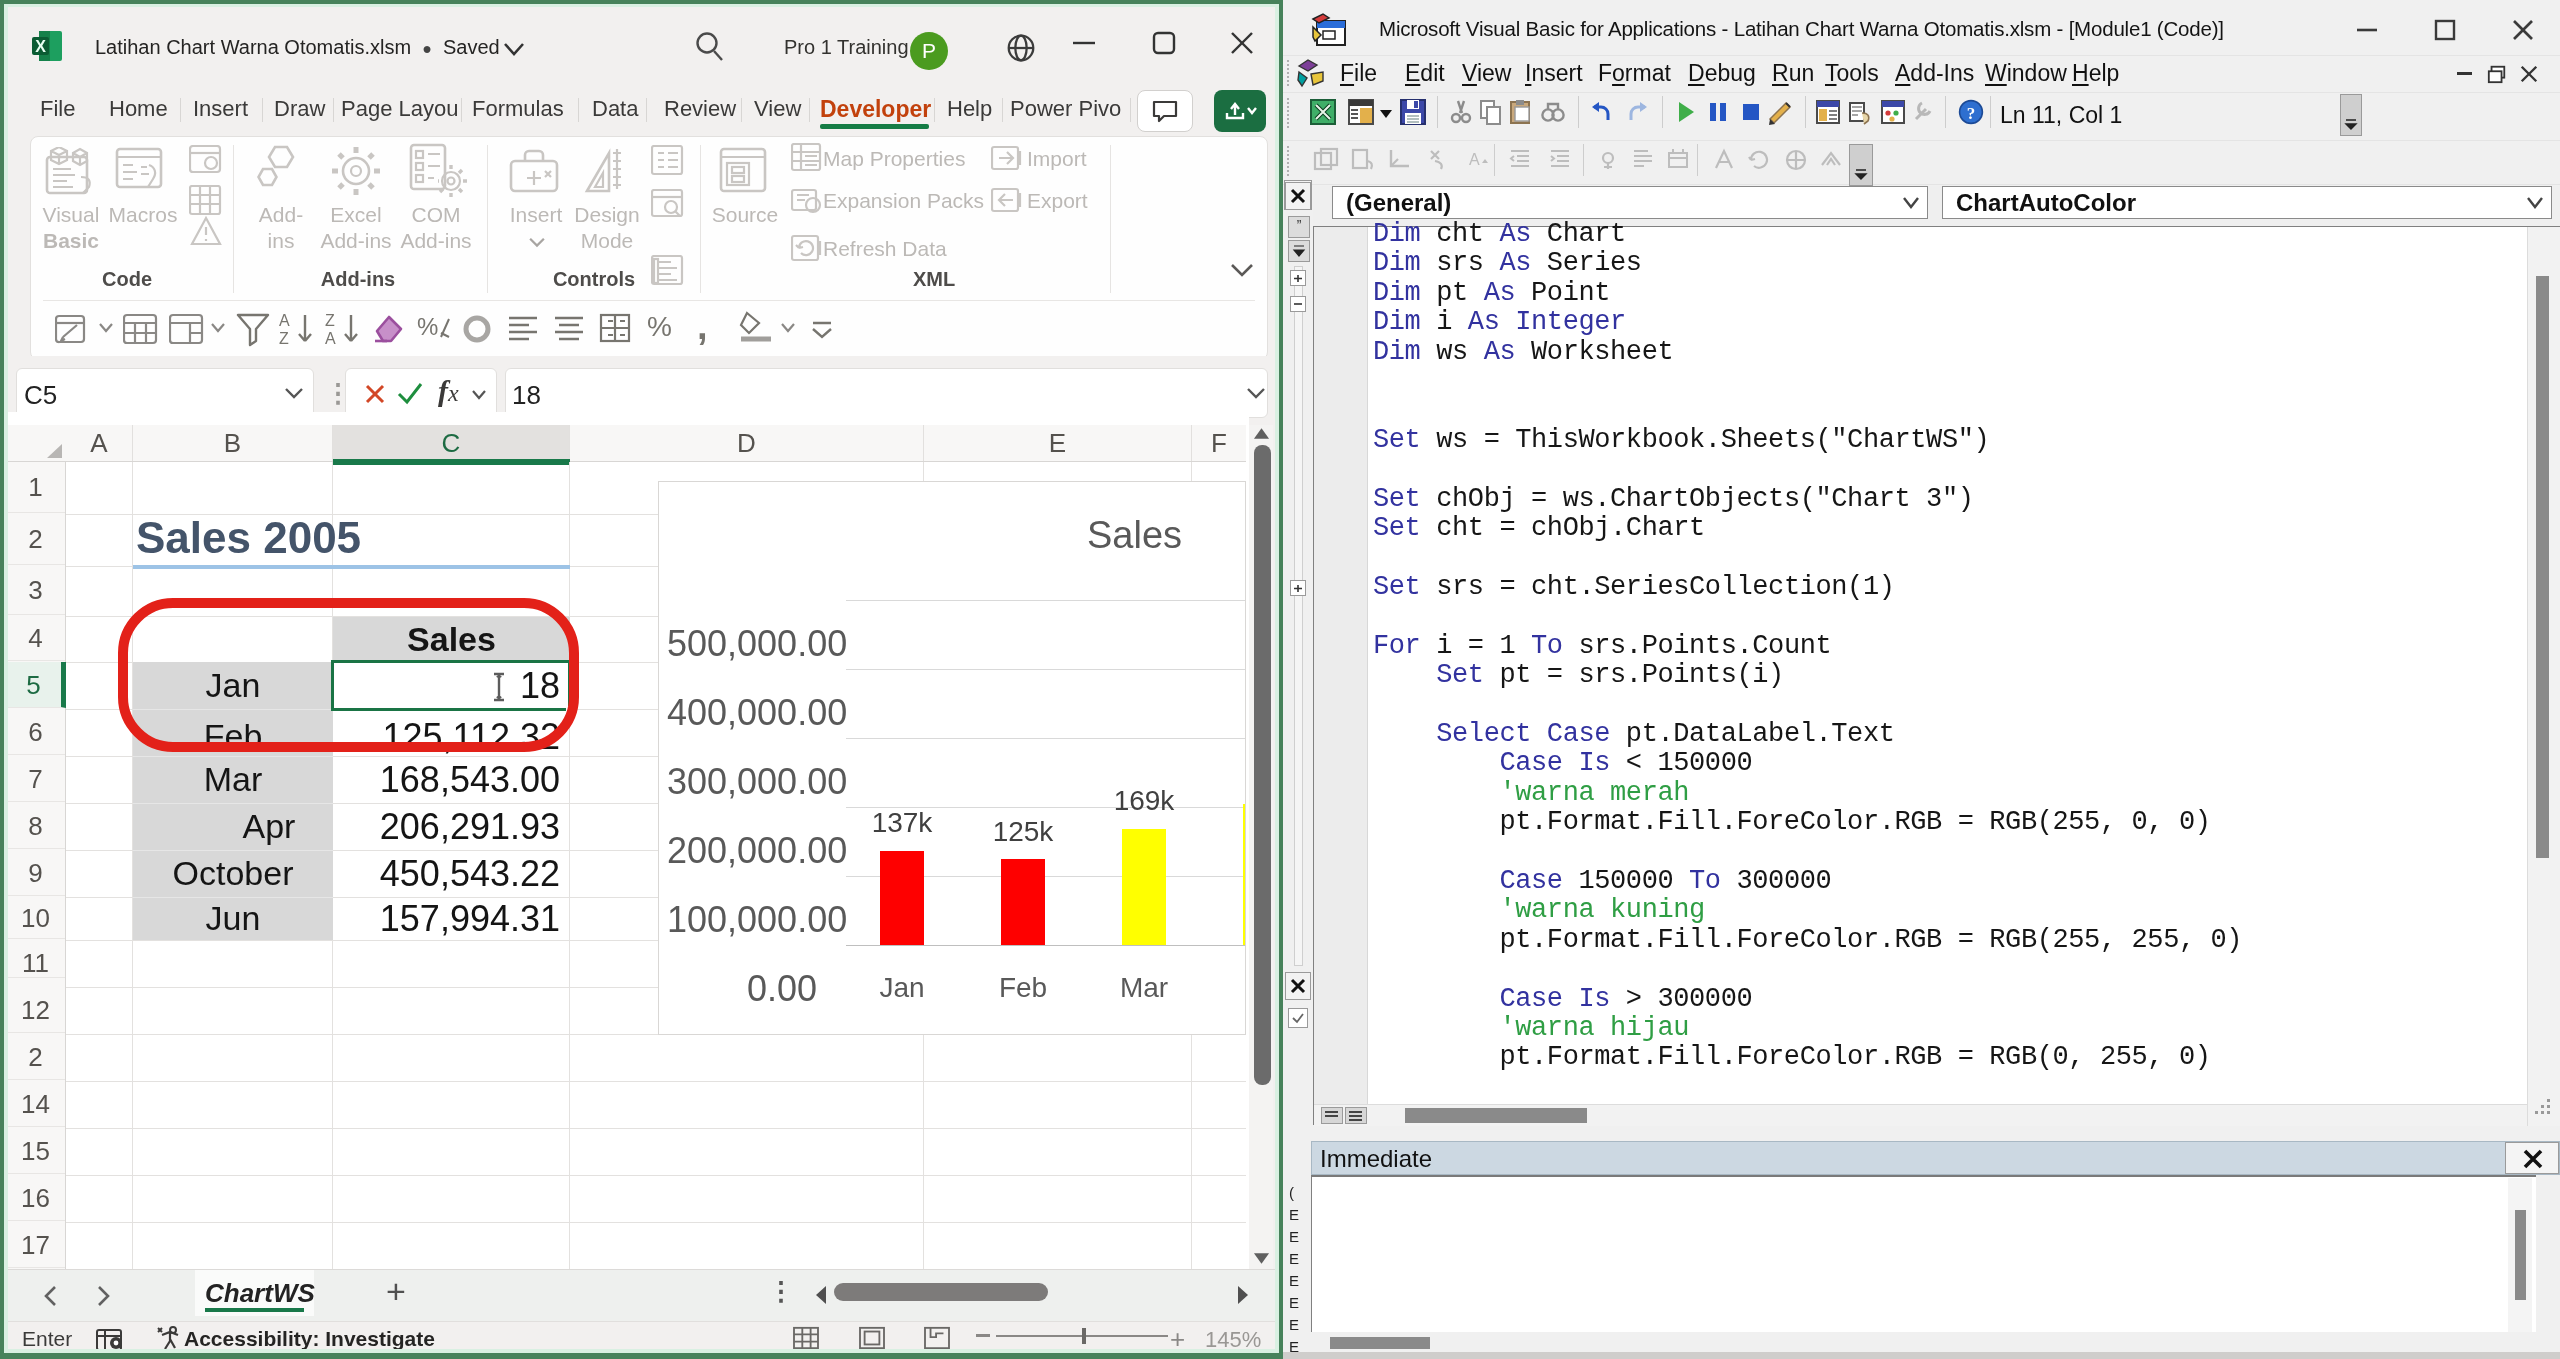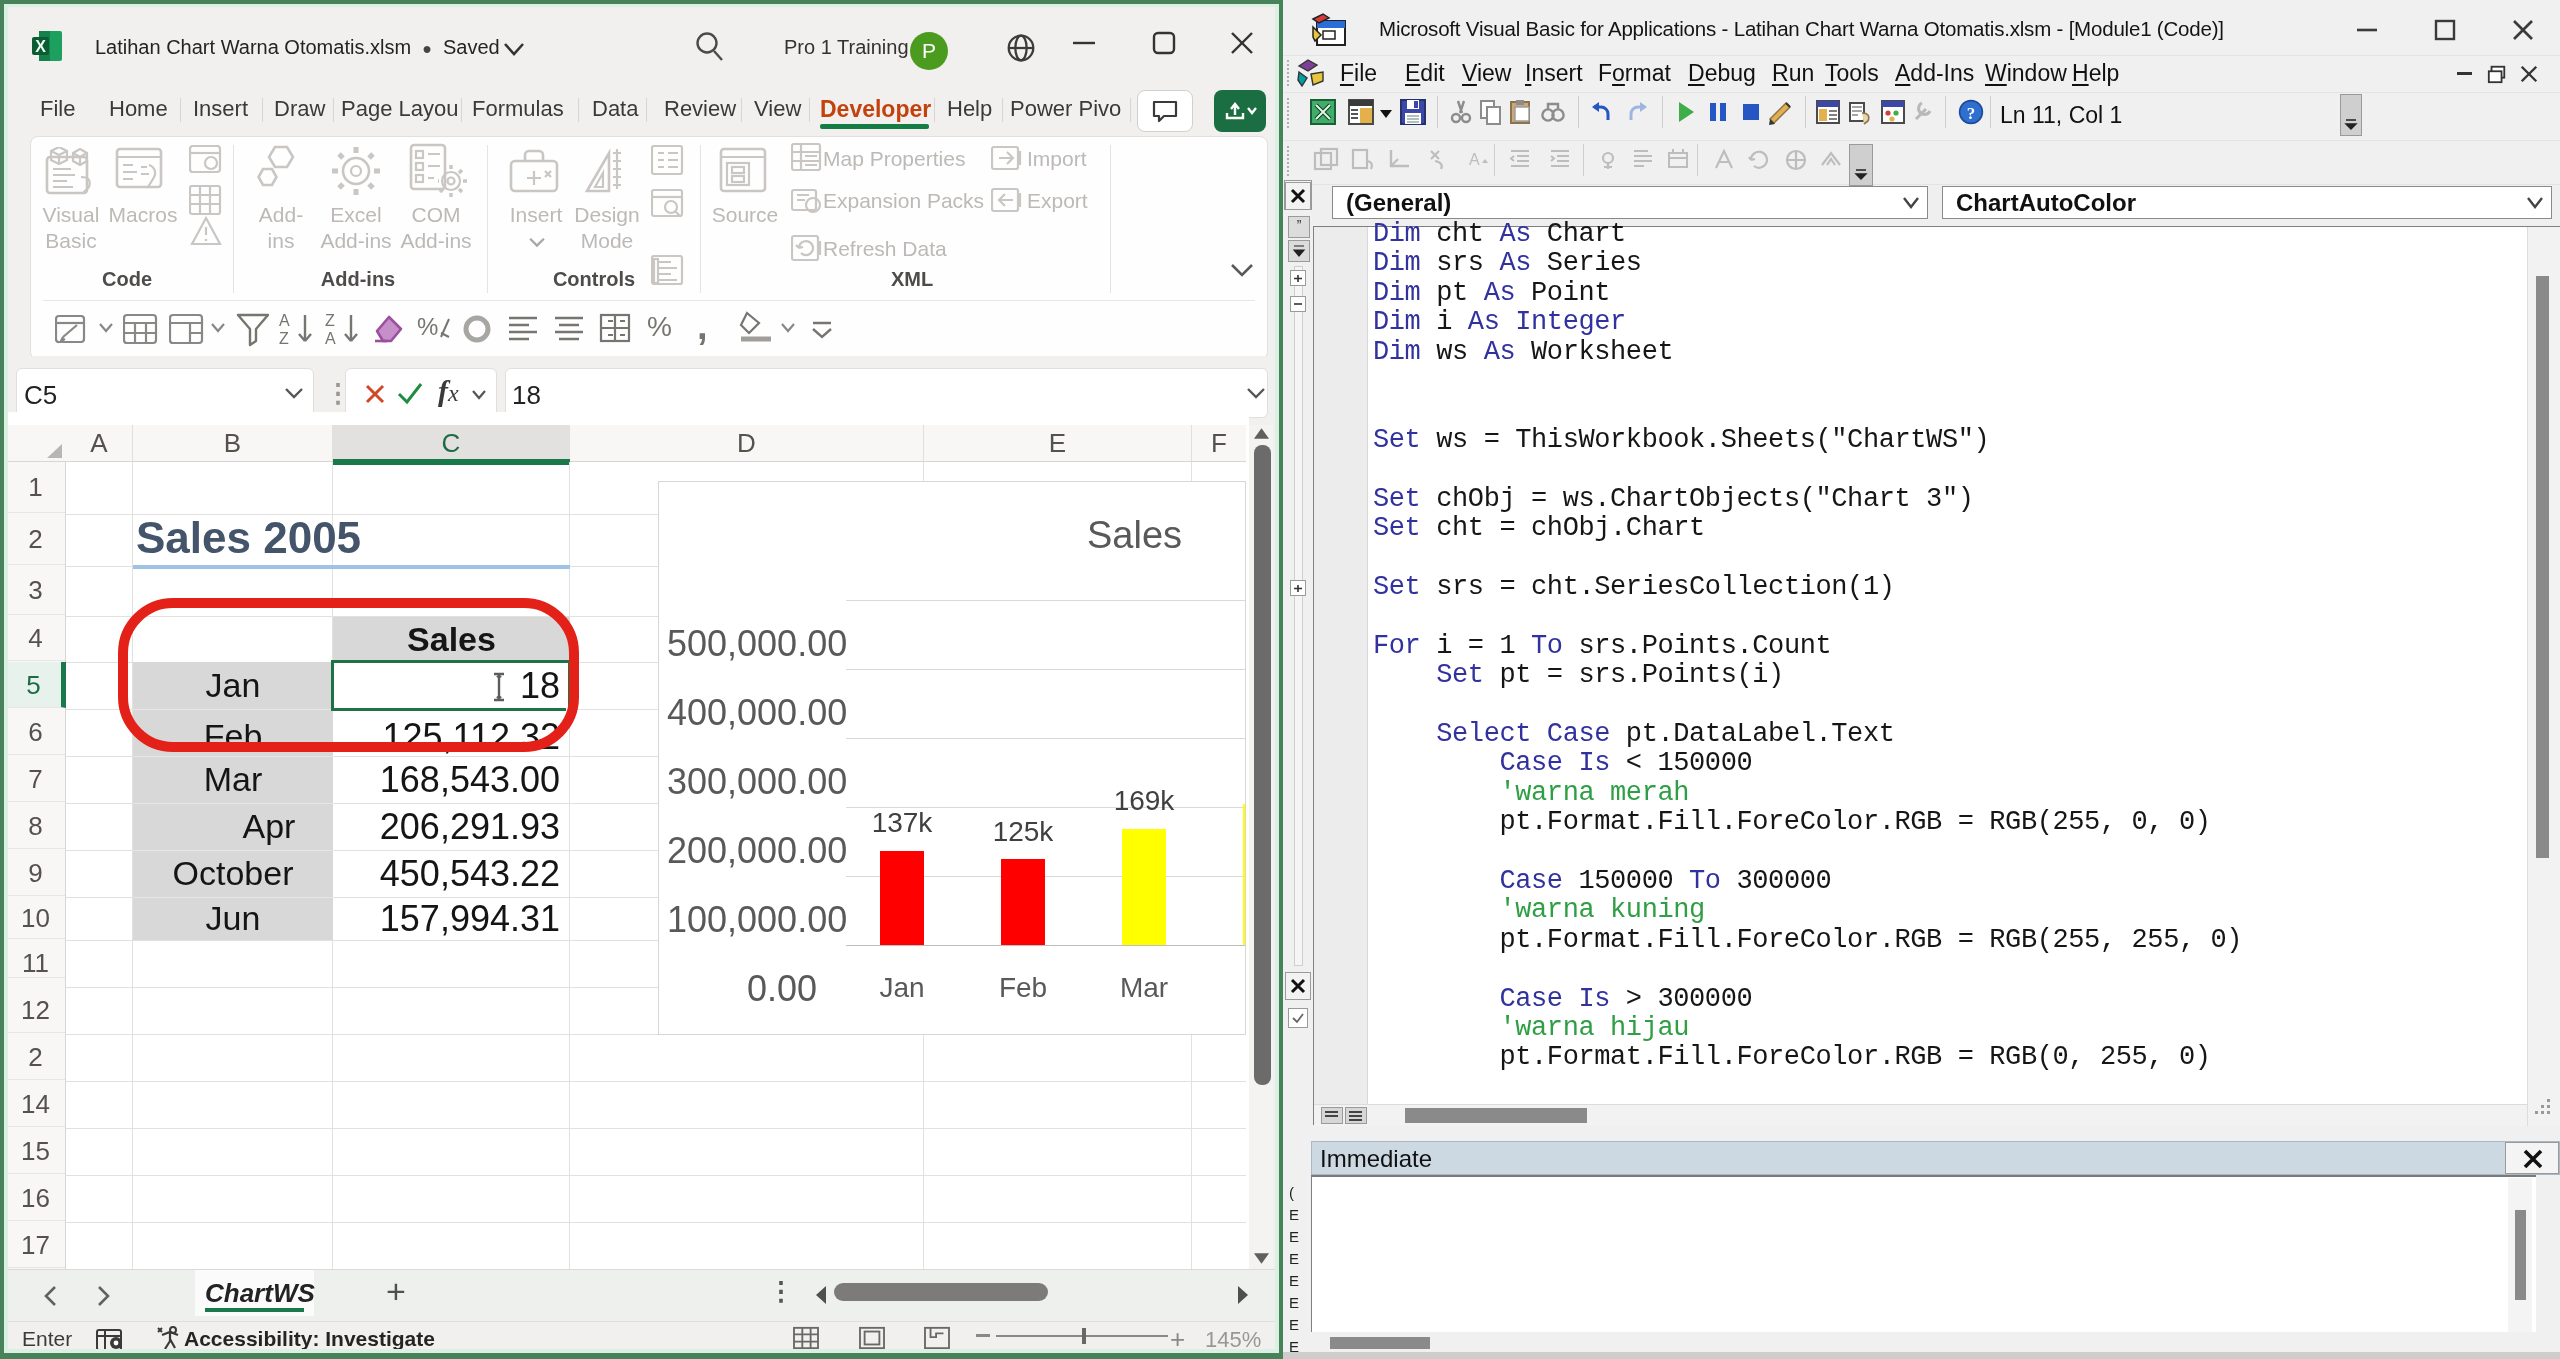--- a/index.html
+++ b/index.html
@@ -138,21 +138,21 @@
 <div id="ribbonbox">
   
   <svg class="abs" style="left:14px;top:10px;" width="52" height="50" viewBox="0 0 52 50">
     <rect x="2" y="10" width="40" height="36" rx="3" class="ric"></rect>
     <path d="M8 22 h18 M8 28 h22 M8 34 h14 M8 40 h20" class="ric2"></path>
     <path d="M6 4 l8 -4 8 4 v9 l-8 4 -8 -4 z M6 4 l8 4 8 -4 M14 8 v9" class="ric2"></path>
     <path d="M28 6 l7 -4 7 4 v8 l-7 4 -7 -4 z M28 6 l7 4 7 -4 M35 10 v8" class="ric2"></path>
     <path d="M36 30 c8 0 10 4 8 10 l-6 6" class="ric2"></path>
   </svg>
   <div class="glabel" style="left:4px;top:66px;width:72px;">Visual</div>
-  <div class="glabel" style="left:4px;top:92px;width:72px;">Basic</div>
+  <div class="glabel" style="left:4px;top:92px;width:72px;font-weight:bold;">Basic</div>
   <svg class="abs" style="left:84px;top:10px;" width="52" height="50" viewBox="0 0 52 50">
     <rect x="2" y="2" width="44" height="38" rx="3" class="ric"></rect>
     <path d="M2 10 h44 M8 18 h10 M8 25 h14 M8 32 h10" class="ric2"></path>
     <path d="M34 18 c6 2 8 8 4 14 l-5 8" class="ric2"></path>
     <path d="M26 20 h6 M26 27 h8" class="ric2"></path>
   </svg>
   <div class="glabel" style="left:62px;top:66px;width:100px;">Macros</div>
   <svg class="abs" style="left:158px;top:8px;" width="34" height="32" viewBox="0 0 34 32">
       <rect x="1" y="1" width="30" height="26" rx="3" class="ric2"></rect>
       <path d="M1 8 h30" class="ric2"></path>
@@ -264,21 +264,21 @@
       <path d="M8 15 h14 M16 9 l6 6 -6 6" class="ric2"></path>
       <path d="M29 8 v14" class="ric2"></path>
     </svg>
   <div class="glabel" style="left:996px;top:10px;text-align:left;">Import</div>
   <svg class="abs" style="left:960px;top:48px;" width="32" height="30" viewBox="0 0 32 30">
       <rect x="1" y="4" width="26" height="22" rx="2" class="ric2"></rect>
       <path d="M22 15 h-14 M14 9 l-6 6 6 6" class="ric2"></path>
       <path d="M29 8 v14" class="ric2"></path>
     </svg>
   <div class="glabel" style="left:996px;top:52px;text-align:left;">Export</div>
-  <div class="grplabel" style="left:831px;width:100px;">XML</div>
+  <div class="grplabel" style="left:853px;width:100px;">XML</div>
   <div class="gsep" style="left:1079px;"></div>
   <svg class="abs" style="left:1196px;top:124px;" width="30" height="20" viewBox="0 0 30 20">
       <path d="M5 4 L15 14 L25 4" stroke="#5b5957" stroke-width="2.6" fill="none"></path>
     </svg>
   
   <div class="abs" style="left:12px;top:163px;width:1212px;height:1px;background:#e8e6e4;"></div>
   
   <svg class="abs" style="left:24px;top:176px;" width="40" height="32" viewBox="0 0 40 32">
       <rect x="1" y="3" width="28" height="26" rx="3" class="ric2" style="stroke:#8a8885"></rect>
       <path d="M1 10 h28" class="ric2" style="stroke:#8a8885"></path>

